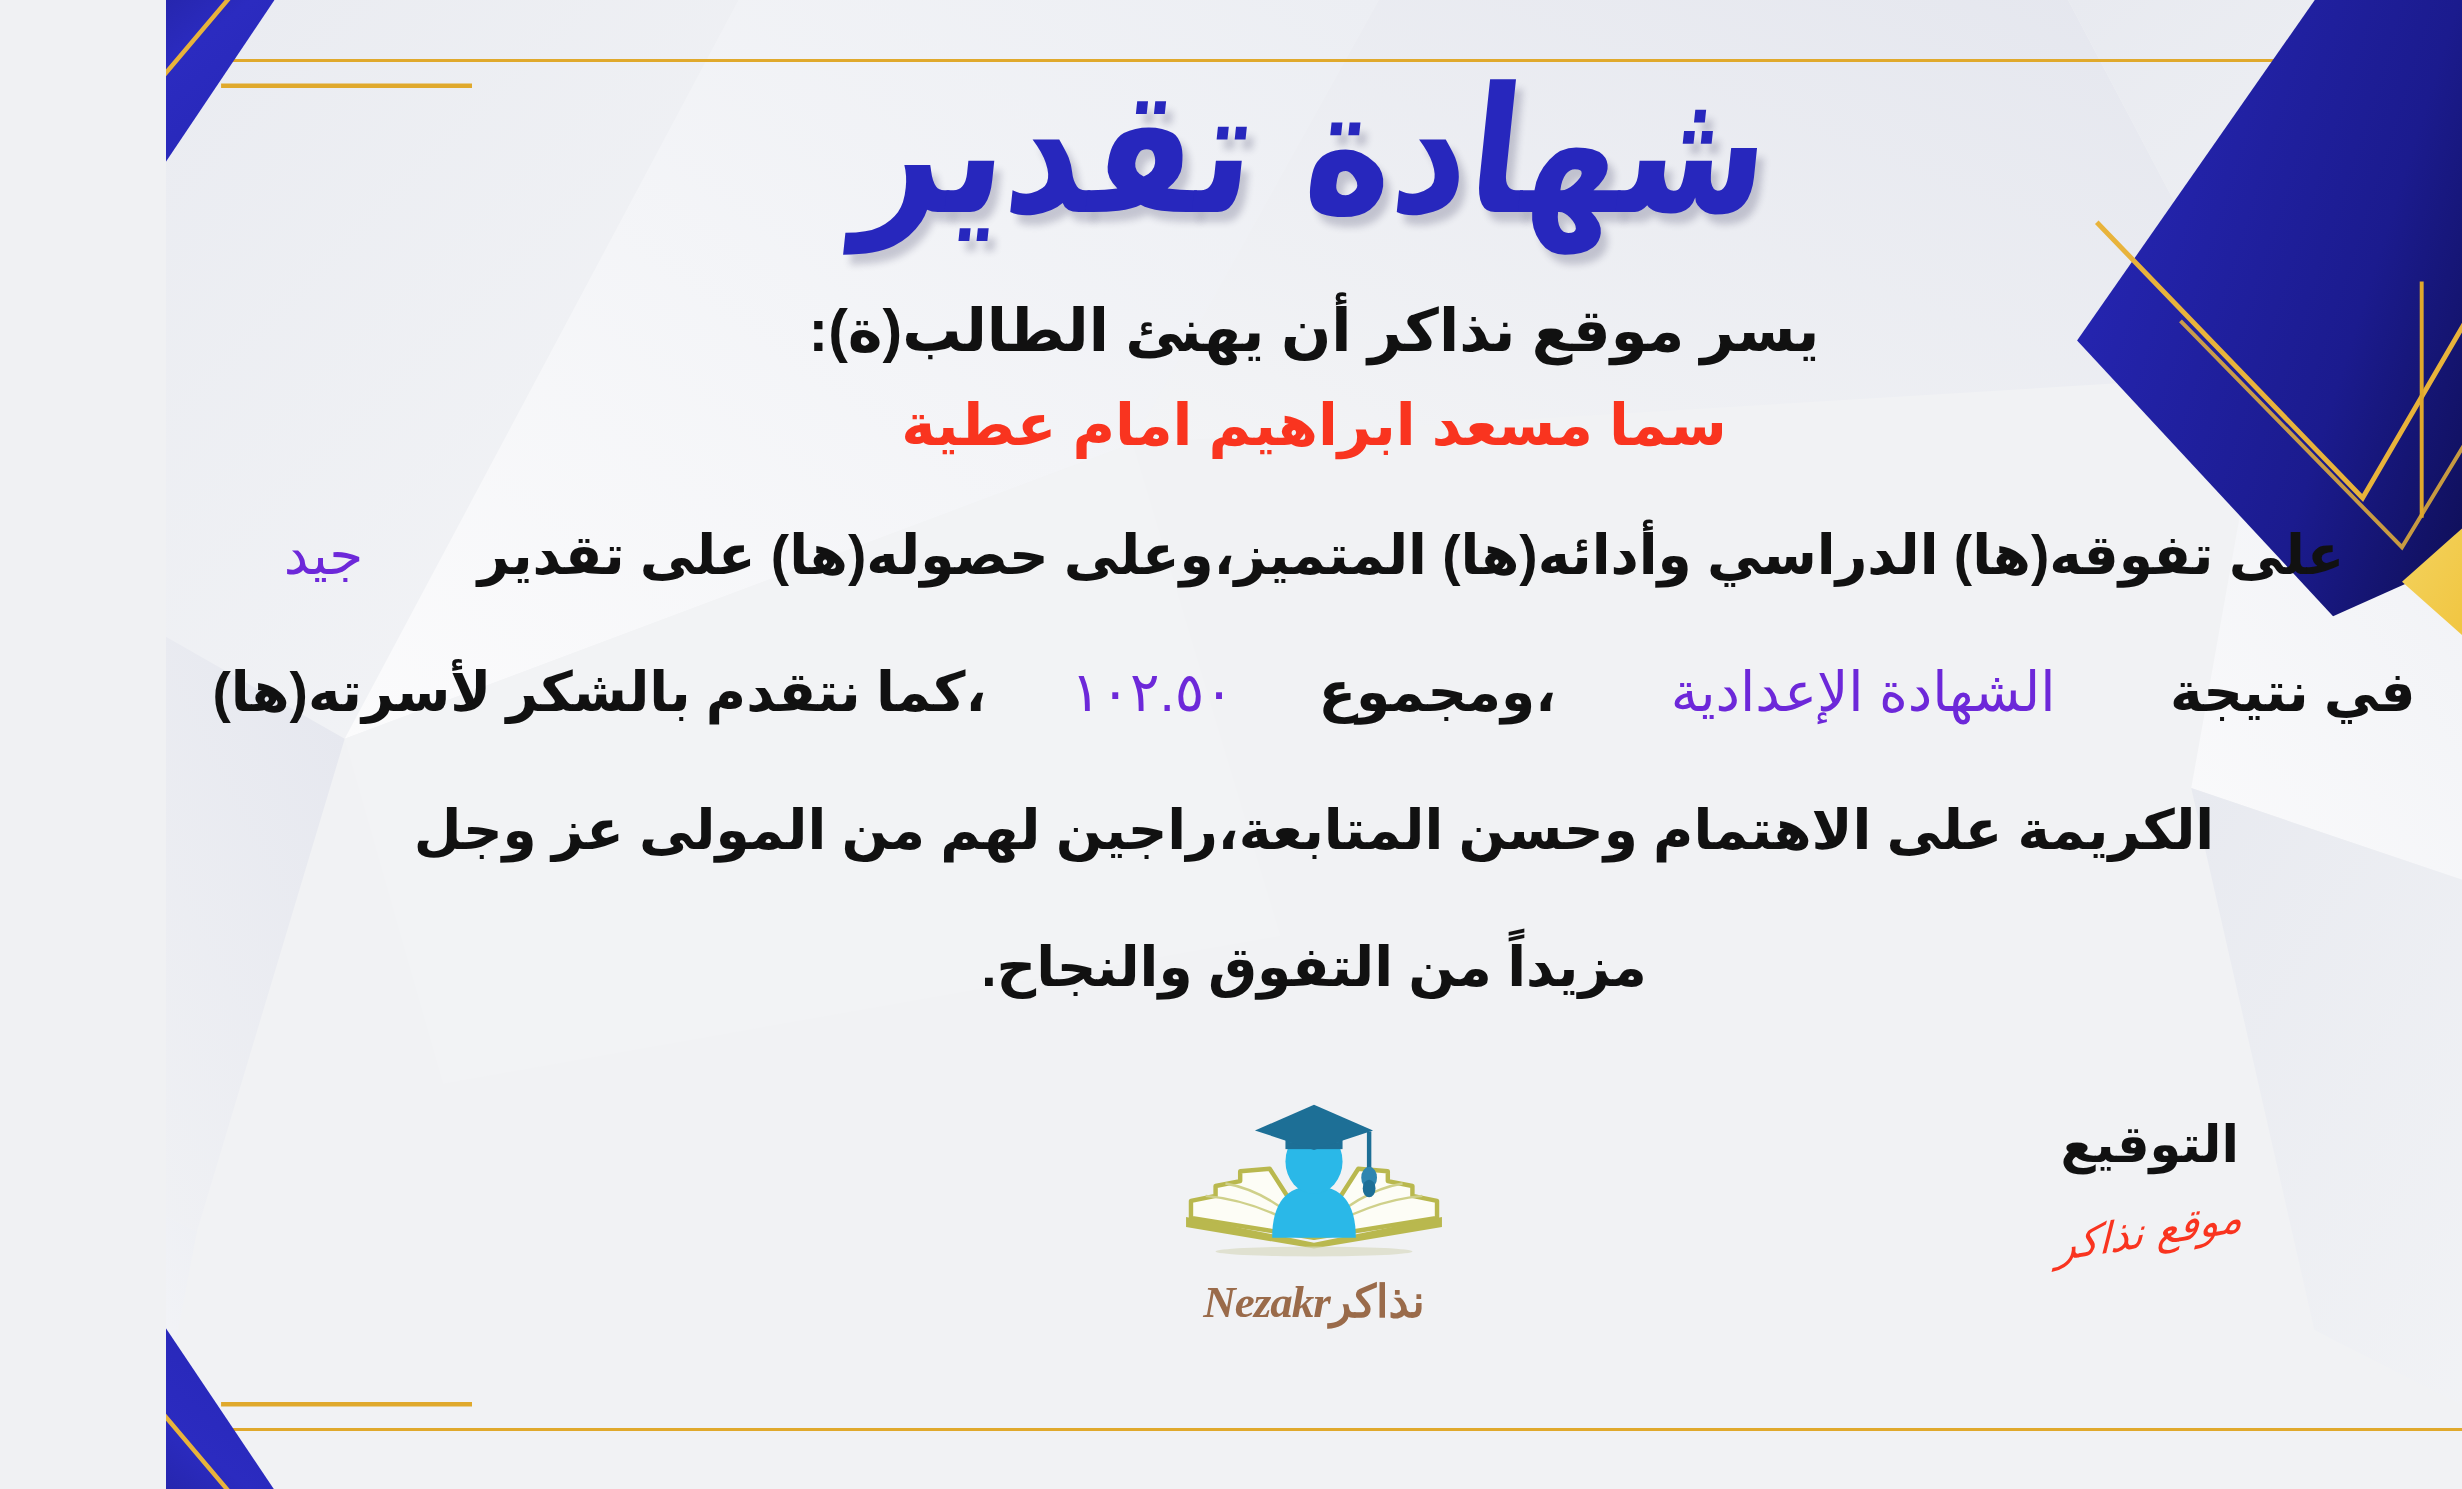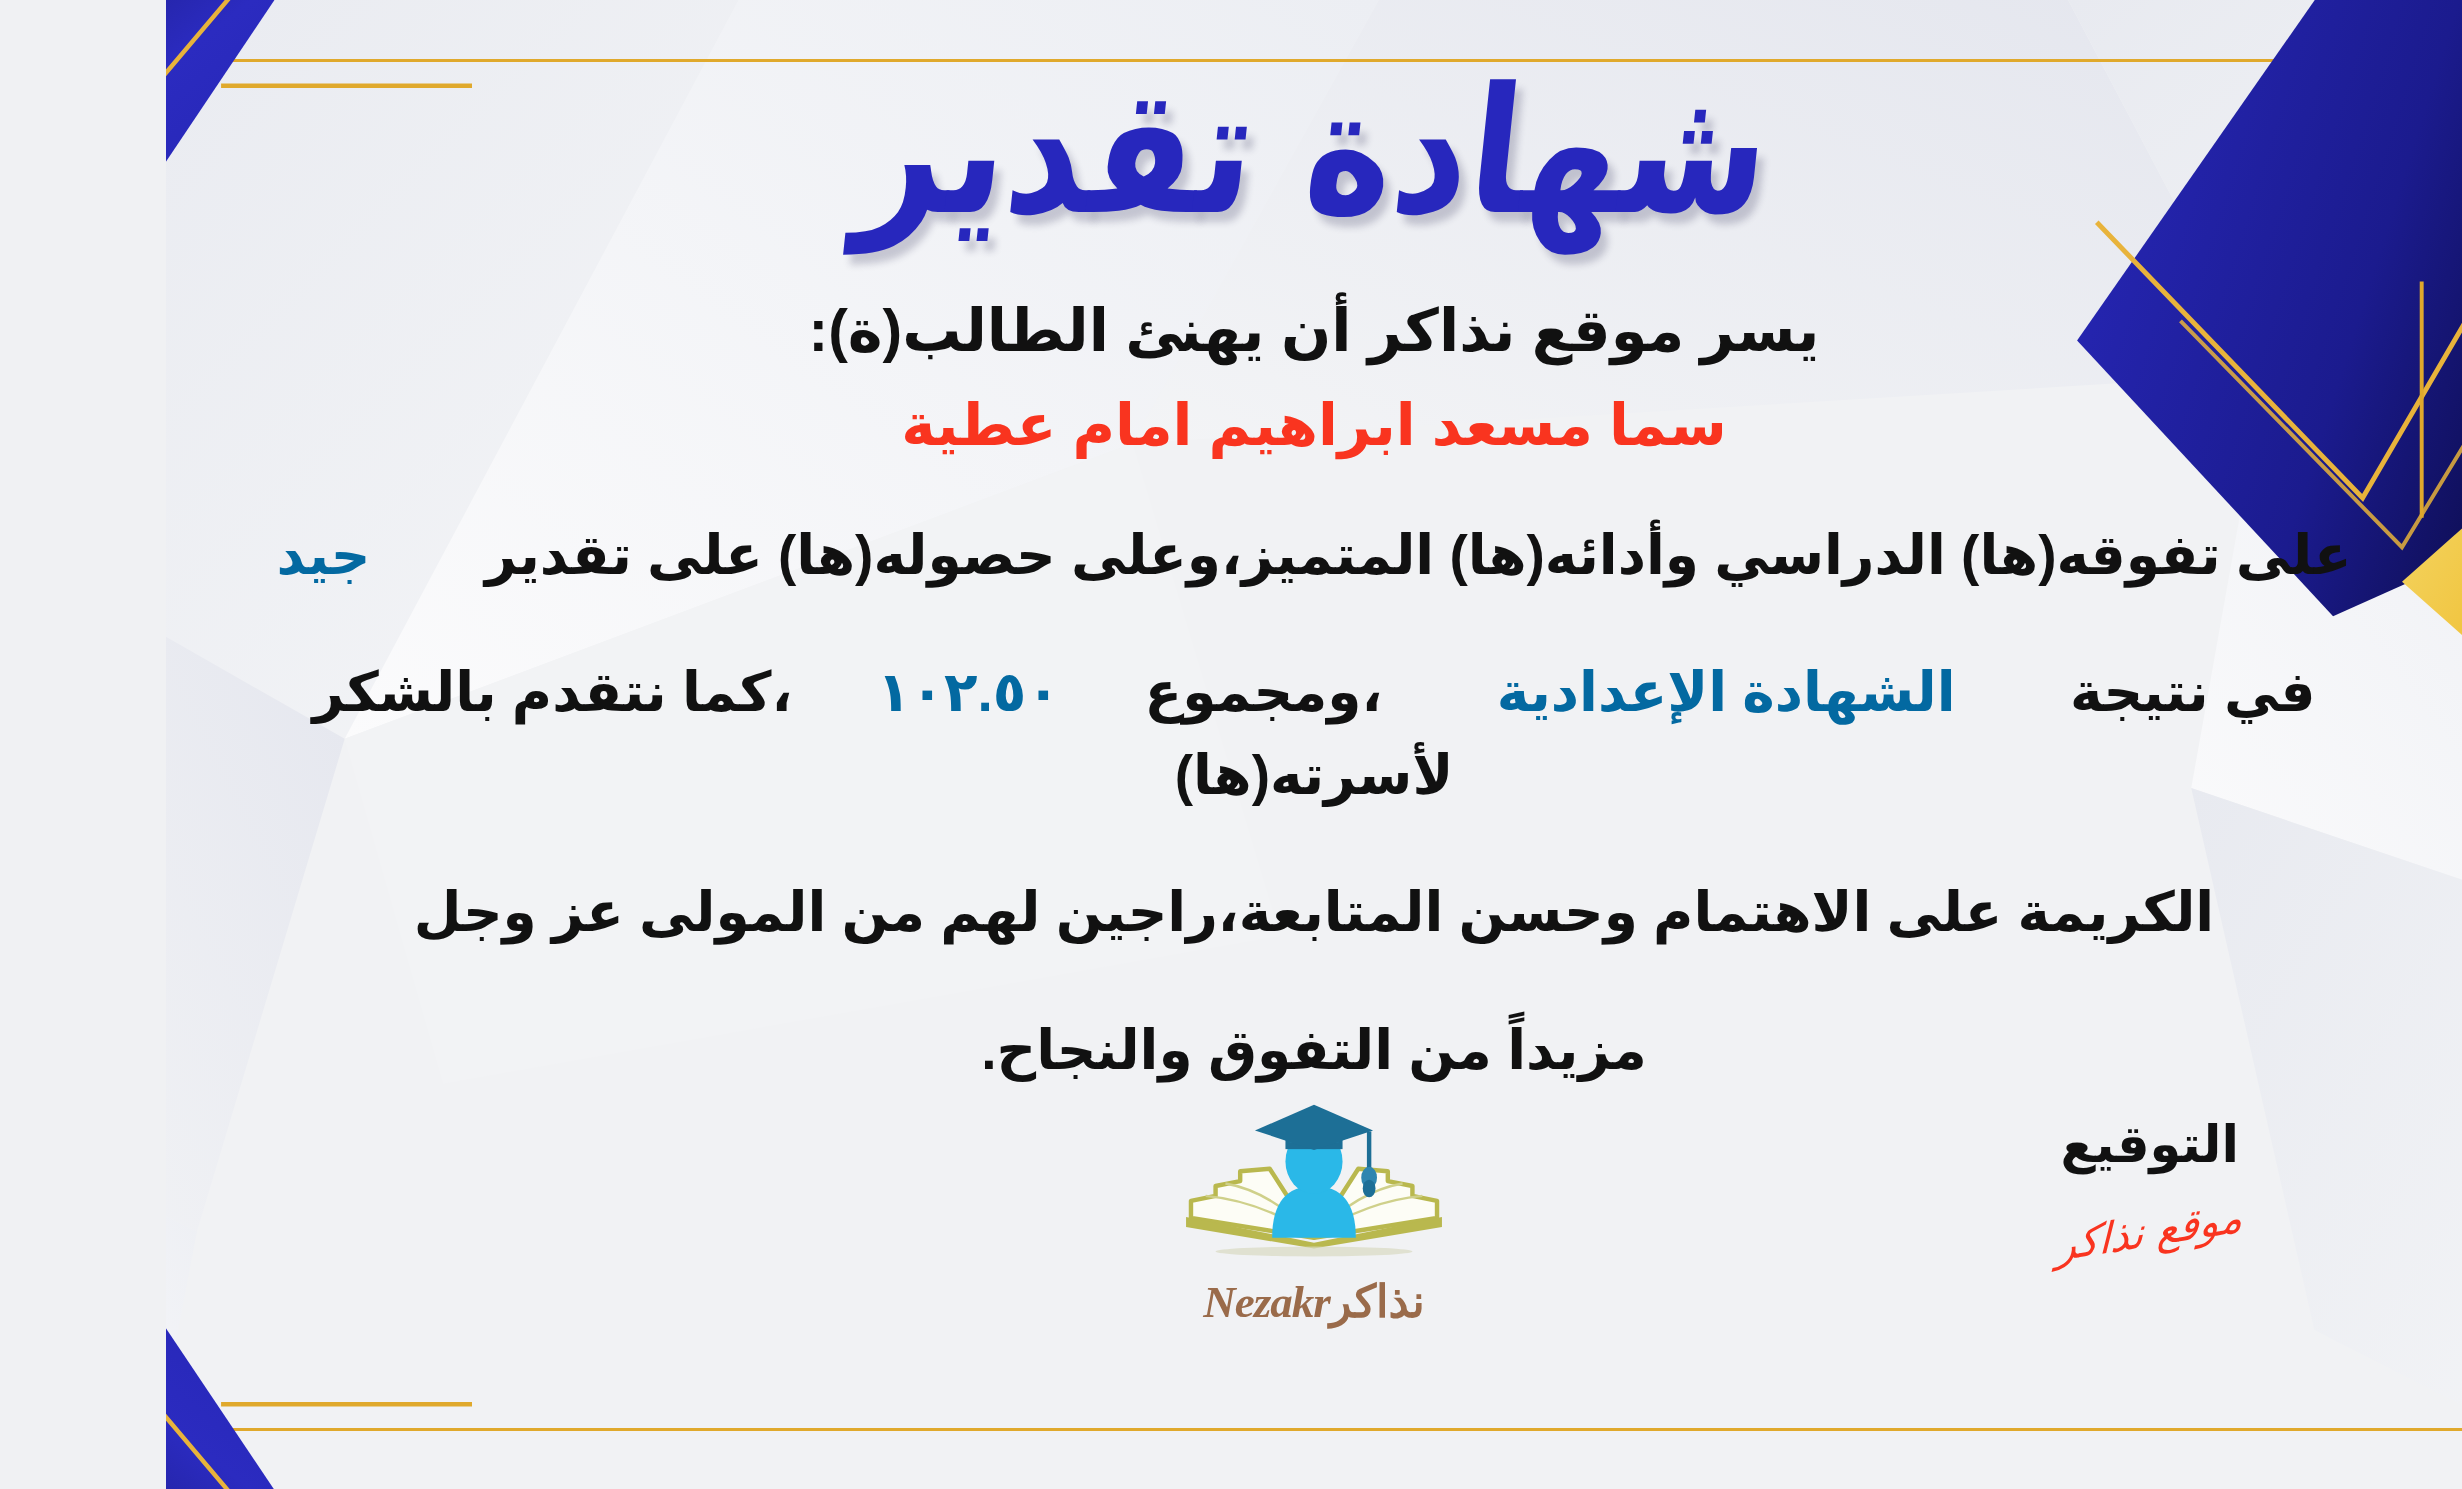--- a/index.html
+++ b/index.html
@@ -94,21 +94,21 @@
     color:#f9341f;
     font-weight:700;
     margin:16.7px 0 22.7px 0;
     letter-spacing:1.5px;
   }
   .para{
     font-size:55px;
     line-height:1.5;
     font-weight:600;
   }
-  .para .hl{color:#0369a1;font-weight:700;}
+  .para .hl{color:#6d28d9;font-weight:400;}
   .gap-sm{display:inline-block;width:54px;}
   .gap-md{display:inline-block;width:84px;}
 
   
   .footer{
     position:absolute;
     left:0;right:0;
     bottom:89px;
     height:286px;
     z-index:7;

